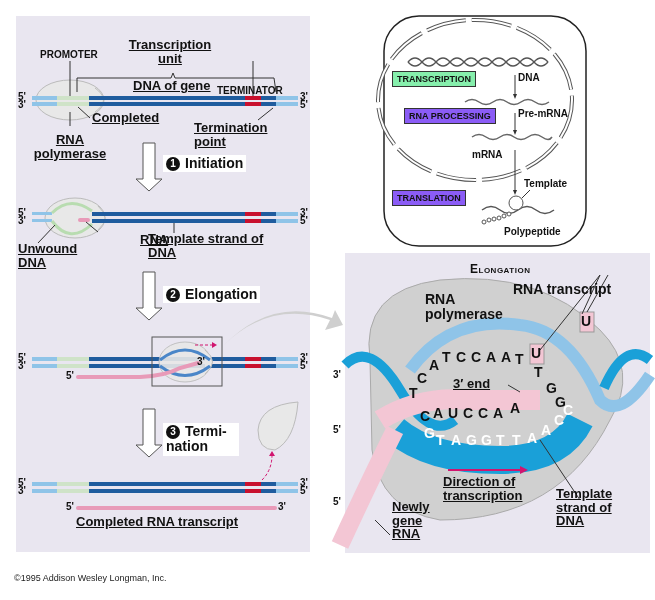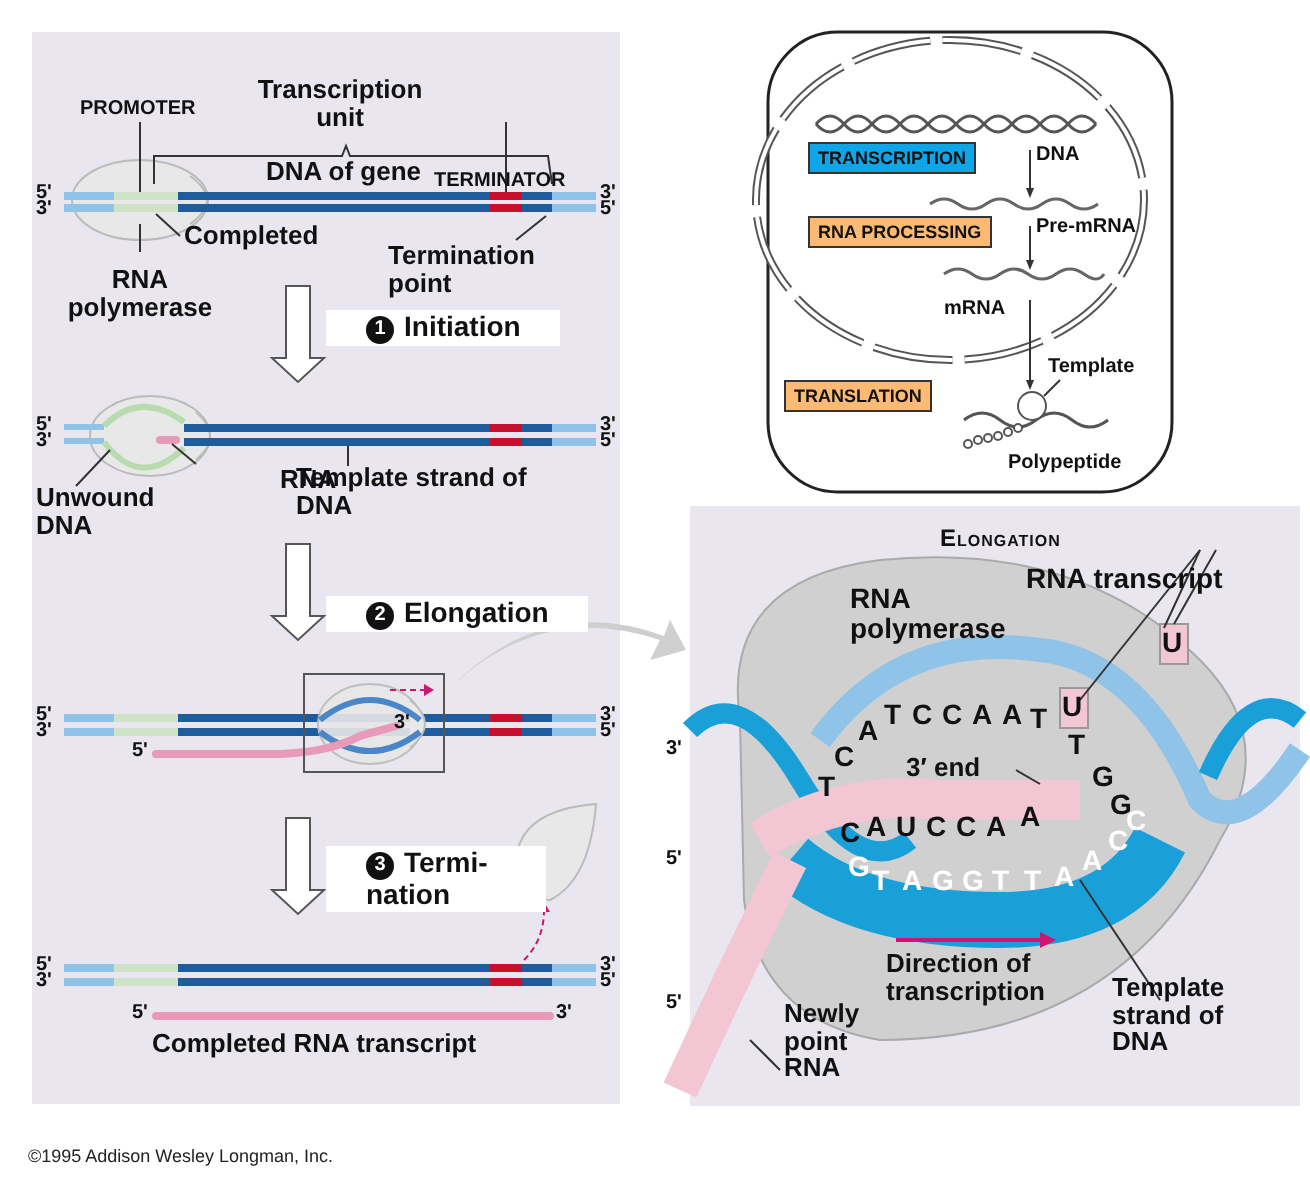--- a/index.html
+++ b/index.html
@@ -2,27 +2,27 @@
 <html><head>
 <meta charset="utf-8">
 <style>
   html,body{margin:0;padding:0;background:#ffffff;}
   body{width:655px;height:600px;position:relative;overflow:hidden;font-family:"Liberation Sans",sans-serif;color:#111;}
   .panel{position:absolute;background:#e9e6f0;}
   #left-panel{left:16px;top:16px;width:294px;height:536px;}
   #right-panel{left:345px;top:253px;width:305px;height:300px;}
   .lbl{position:absolute;font-weight:bold;white-space:nowrap;line-height:1.05;}
   .sm{font-size:10px;}
-  .md{font-size:13px;}
+  .md{font-size:13px;text-decoration:underline;}
   .lg{font-size:14px;}
   .c{text-align:center;}
   svg{position:absolute;left:0;top:0;}
-  .stepbox{position:absolute;background:#fff;padding:1px 20px;font-weight:bold;font-size:14px;line-height:1.1;}
+  .stepbox{position:absolute;background:#fff;padding:1px 3px;font-weight:bold;font-size:14px;line-height:1.1;}
   .num{display:inline-block;width:14px;height:14px;border-radius:50%;background:#111;color:#fff;font-size:10px;text-align:center;line-height:14px;margin-right:5px;vertical-align:1px;}
-  .boxlbl{position:absolute;font-size:9px;font-weight:bold;border:1.5px solid #333;padding:2px 4px;background:#fdba74;white-space:nowrap;}
+  .boxlbl{position:absolute;font-size:9px;font-weight:bold;border:1.5px solid #333;padding:2px 4px;background:#8b5cf6;white-space:nowrap;}
   .base{position:absolute;font-weight:bold;font-size:14px;}
   .copyright{position:absolute;left:14px;top:573px;font-size:9px;color:#222;}
 </style>
 </head>
 <body>
 
 <div class="panel" id="left-panel"></div>
 
 <svg width="655" height="600">
 
@@ -164,40 +164,40 @@
 <div class="stepbox" style="left:163px;top:155px;"><span class="num">1</span><span>Initiation</span></div>
 
 <div class="lbl sm" style="left:18px;top:208px;">5'</div>
 <div class="lbl sm" style="left:18px;top:216px;">3'</div>
 <div class="lbl sm" style="left:300px;top:208px;">3'</div>
 <div class="lbl sm" style="left:300px;top:216px;">5'</div>
 <div class="lbl md" style="left:18px;top:242px;width:60px;white-space:normal;">Unwound DNA</div>
 <div class="lbl md" style="left:100px;top:233px;margin-left:40px;">RNA</div>
 <div class="lbl md" style="left:148px;top:232px;width:130px;white-space:normal;">Template strand of DNA</div>
 
-<div class="stepbox" style="left:163px;top:286px;margin-top:12px;"><span class="num">2</span><span>Elongation</span></div>
+<div class="stepbox" style="left:163px;top:286px;"><span class="num">2</span><span>Elongation</span></div>
 
 <div class="lbl sm" style="left:18px;top:353px;">5'</div>
 <div class="lbl sm" style="left:18px;top:361px;">3'</div>
 <div class="lbl sm" style="left:300px;top:353px;">3'</div>
 <div class="lbl sm" style="left:300px;top:361px;">5'</div>
 <div class="lbl sm" style="left:66px;top:371px;">5'</div>
 <div class="lbl sm" style="left:197px;top:357px;">3'</div>
 
 <div class="stepbox" style="left:163px;top:423px;width:70px;white-space:normal;"><span class="num">3</span><span>Termi-nation</span></div>
 
 <div class="lbl sm" style="left:18px;top:478px;">5'</div>
 <div class="lbl sm" style="left:18px;top:486px;">3'</div>
 <div class="lbl sm" style="left:300px;top:478px;">3'</div>
 <div class="lbl sm" style="left:300px;top:486px;">5'</div>
 <div class="lbl sm" style="left:66px;top:502px;">5'</div>
 <div class="lbl sm" style="left:278px;top:502px;">3'</div>
 <div class="lbl md" style="left:76px;top:515px;">Completed RNA transcript</div>
 
-<div class="boxlbl" style="left:404px;top:71px;background:#0ea5e9;">TRANSCRIPTION</div>
+<div class="boxlbl" style="left:392px;top:71px;background:#86efac;">TRANSCRIPTION</div>
 <div class="boxlbl" style="left:404px;top:108px;">RNA PROCESSING</div>
 <div class="boxlbl" style="left:392px;top:190px;">TRANSLATION</div>
 <div class="lbl sm" style="left:518px;top:73px;">DNA</div>
 <div class="lbl sm" style="left:518px;top:109px;">Pre-mRNA</div>
 <div class="lbl sm" style="left:472px;top:150px;">mRNA</div>
 <div class="lbl sm" style="left:524px;top:179px;">Template</div>
 <div class="lbl sm" style="left:488px;top:227px;margin-left:16px;">Polypeptide</div>
 
 <div class="panel" id="right-panel"></div>
 <svg width="655" height="600" style="pointer-events:none;">
@@ -219,21 +219,21 @@
   <line x1="540" y1="440" x2="580" y2="500" stroke="#333"></line>
   <line x1="390" y1="535" x2="375" y2="520" stroke="#333"></line>
 </svg>
 
 <div class="lbl sm" style="left:470px;top:263px;letter-spacing:0.5px;font-variant:small-caps;font-size:12px;">Elongation</div>
 <div class="lbl lg" style="left:425px;top:292px;width:90px;white-space:normal;">RNA polymerase</div>
 <div class="lbl lg" style="left:513px;top:282px;">RNA transcript</div>
 <div class="lbl md" style="left:453px;top:377px;">3′ end</div>
 <div class="lbl md" style="left:443px;top:475px;width:100px;white-space:normal;">Direction of transcription</div>
 <div class="lbl md" style="left:556px;top:487px;width:80px;white-space:normal;">Template strand of DNA</div>
-<div class="lbl md" style="left:392px;top:500px;width:60px;white-space:normal;">Newly point RNA</div>
+<div class="lbl md" style="left:392px;top:500px;width:60px;white-space:normal;">Newly gene RNA</div>
 <div class="lbl sm" style="left:333px;top:370px;">3'</div>
 <div class="lbl sm" style="left:333px;top:425px;">5'</div>
 <div class="lbl sm" style="left:333px;top:497px;">5'</div>
 
 <div class="base" style="left:409px;top:385px;">T</div>
 <div class="base" style="left:417px;top:370px;">C</div>
 <div class="base" style="left:429px;top:357px;">A</div>
 <div class="base" style="left:442px;top:349px;">T</div>
 <div class="base" style="left:456px;top:349px;">C</div>
 <div class="base" style="left:471px;top:349px;">C</div>

